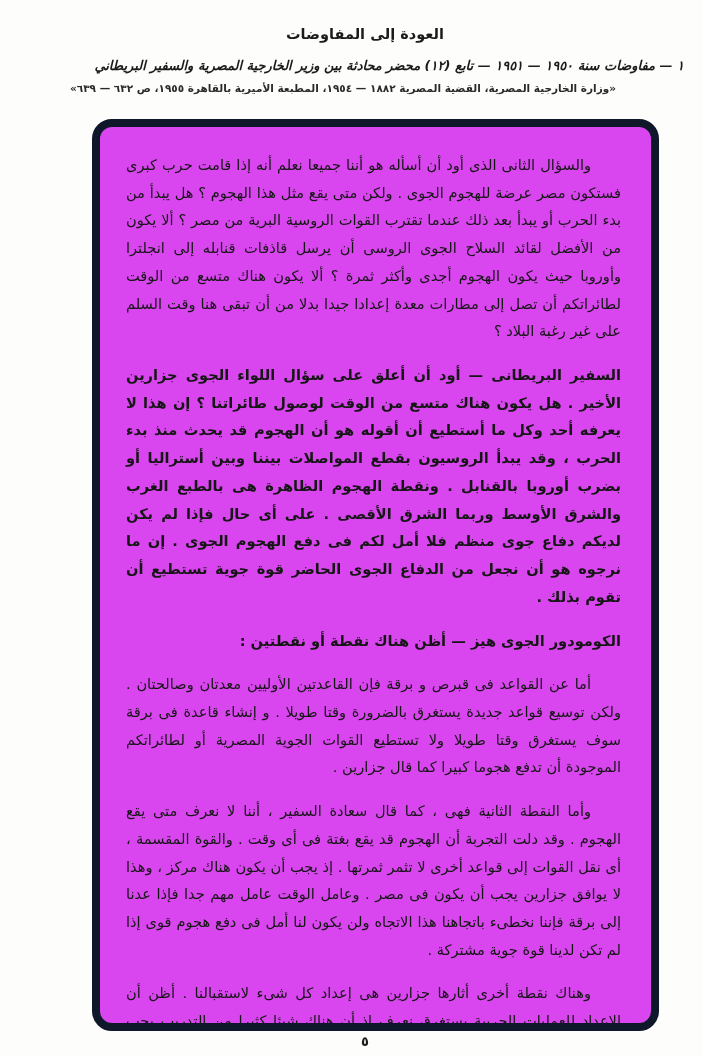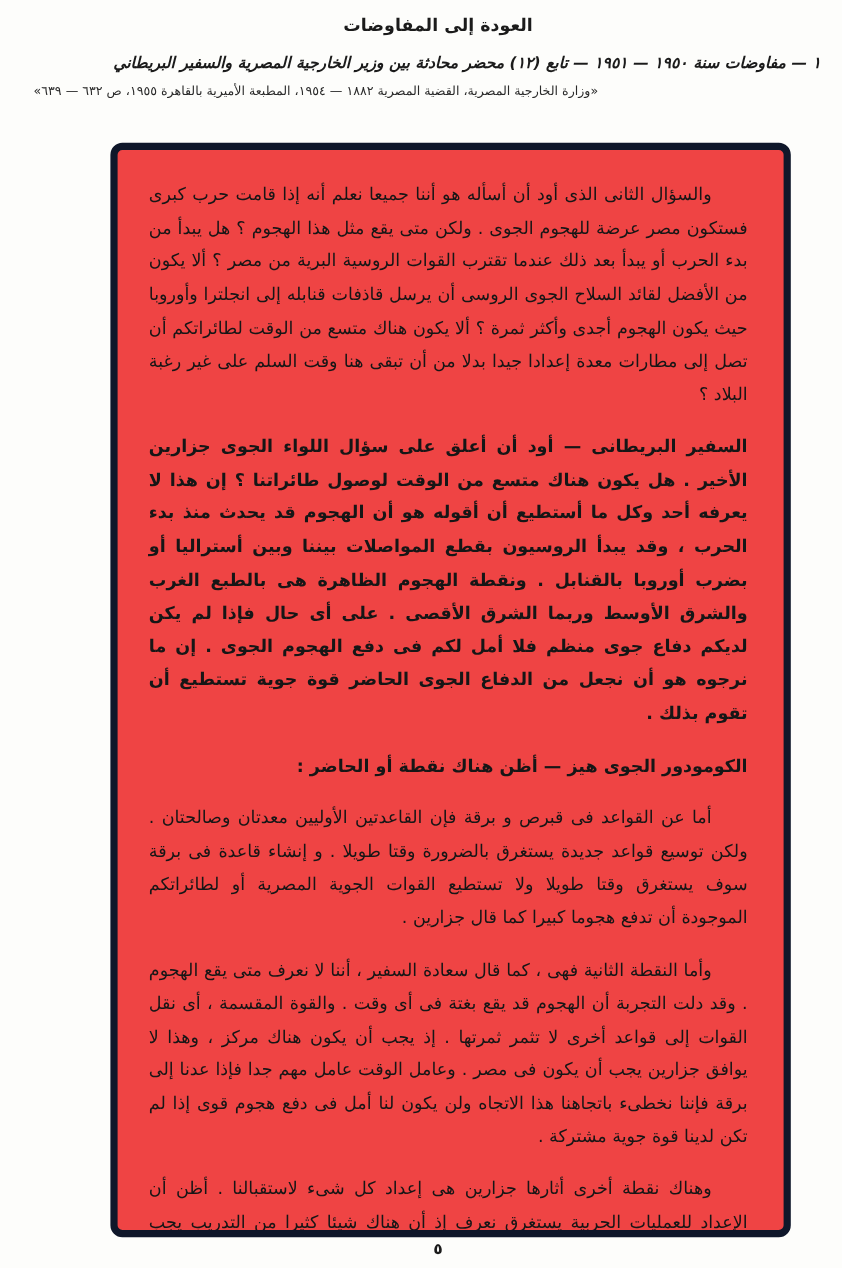--- a/index.html
+++ b/index.html
@@ -9,56 +9,56 @@
     background: #fdfdfb;
     font-family: "DejaVu Sans", "Liberation Sans", sans-serif;
     color: #1b1b1b;
     direction: rtl;
     overflow: hidden;
   }
   .page {
     position: relative;
     width: 674px;
     height: 1057px;
-    padding-top: 14px;
+    padding-top: 26px;
   }
   .page-title {
     text-align: center;
     font-weight: bold;
     font-size: 14.5px;
     margin-bottom: 14px;
     letter-spacing: 0.2px;
   }
   .header-line {
     font-weight: bold;
     font-size: 13px;
     padding: 0 18px 0 14px;
     text-align: right;
     line-height: 1.5;
     margin-bottom: 6px;
     white-space: nowrap;
     font-style: italic;
   }
   .citation-line {
     font-size: 10.5px;
-    font-weight: normal;
+    font-weight: bold;
     color: #2a2a2a;
     padding-right: 44px;
-    text-align: left;
+    text-align: center;
     margin-bottom: 22px;
   }
   .green-box {
     position: absolute;
     top: 119px;
     right: 43px;
     left: 64px;
     height: 912px;
-    border: 6px solid #0f172a;
-    border-radius: 10px;
-    background: #ef4444;
+    border: 8px solid #0f172a;
+    border-radius: 20px;
+    background: #d946ef;
     padding: 24px 30px 20px 26px;
     overflow: hidden;
   }
   .para {
     font-size: 14.6px;
     line-height: 1.9;
     text-align: justify;
     text-align-last: right;
     direction: rtl;
     margin-bottom: 16px;
@@ -88,21 +88,21 @@
   <div class="header-line">١ — مفاوضات سنة ١٩٥٠ — ١٩٥١ — تابع (١٢) محضر محادثة بين وزير الخارجية المصرية والسفير البريطاني</div>
 
   <div class="citation-line">«وزارة الخارجية المصرية، القضية المصرية ١٨٨٢ — ١٩٥٤، المطبعة الأميرية بالقاهرة ١٩٥٥، ص ٦٣٢ — ٦٣٩»</div>
 
   <div class="green-box">
 
     <div class="para indent">والسؤال الثانى الذى أود أن أسأله هو أننا جميعا نعلم أنه إذا قامت حرب كبرى فستكون مصر عرضة للهجوم الجوى . ولكن متى يقع مثل هذا الهجوم ؟ هل يبدأ من بدء الحرب أو يبدأ بعد ذلك عندما تقترب القوات الروسية البرية من مصر ؟ ألا يكون من الأفضل لقائد السلاح الجوى الروسى أن يرسل قاذفات قنابله إلى انجلترا وأوروبا حيث يكون الهجوم أجدى وأكثر ثمرة ؟ ألا يكون هناك متسع من الوقت لطائراتكم أن تصل إلى مطارات معدة إعدادا جيدا بدلا من أن تبقى هنا وقت السلم على غير رغبة البلاد ؟</div>
 
     <div class="para speaker">السفير البريطانى — أود أن أعلق على سؤال اللواء الجوى جزارين الأخير . هل يكون هناك متسع من الوقت لوصول طائراتنا ؟ إن هذا لا يعرفه أحد وكل ما أستطيع أن أقوله هو أن الهجوم قد يحدث منذ بدء الحرب ، وقد يبدأ الروسيون بقطع المواصلات بيننا وبين أستراليا أو بضرب أوروبا بالقنابل . ونقطة الهجوم الظاهرة هى بالطبع الغرب والشرق الأوسط وربما الشرق الأقصى . على أى حال فإذا لم يكن لديكم دفاع جوى منظم فلا أمل لكم فى دفع الهجوم الجوى . إن ما نرجوه هو أن نجعل من الدفاع الجوى الحاضر قوة جوية تستطيع أن تقوم بذلك .</div>
 
-    <div class="para short speaker">الكومودور الجوى هيز — أظن هناك نقطة أو الحاضر :</div>
+    <div class="para short speaker">الكومودور الجوى هيز — أظن هناك نقطة أو نقطتين :</div>
 
     <div class="para indent">أما عن القواعد فى قبرص و برقة فإن القاعدتين الأوليين معدتان وصالحتان . ولكن توسيع قواعد جديدة يستغرق بالضرورة وقتا طويلا . و إنشاء قاعدة فى برقة سوف يستغرق وقتا طويلا ولا تستطيع القوات الجوية المصرية أو لطائراتكم الموجودة أن تدفع هجوما كبيرا كما قال جزارين .</div>
 
     <div class="para indent">وأما النقطة الثانية فهى ، كما قال سعادة السفير ، أننا لا نعرف متى يقع الهجوم . وقد دلت التجربة أن الهجوم قد يقع بغتة فى أى وقت . والقوة المقسمة ، أى نقل القوات إلى قواعد أخرى لا تثمر ثمرتها . إذ يجب أن يكون هناك مركز ، وهذا لا يوافق جزارين يجب أن يكون فى مصر . وعامل الوقت عامل مهم جدا فإذا عدنا إلى برقة فإننا نخطىء باتجاهنا هذا الاتجاه ولن يكون لنا أمل فى دفع هجوم قوى إذا لم تكن لدينا قوة جوية مشتركة .</div>
 
     <div class="para indent">وهناك نقطة أخرى أثارها جزارين هى إعداد كل شىء لاستقبالنا . أظن أن الإعداد للعمليات الحربية يستغرق نعرف إذ أن هناك شيئا كثيرا من التدريب يجب القيام به ، وإنى أكرر هنا أنه إذا انقسمت القوات فإن مشروع الدفاع لا بد أن يفشل .</div>
 
     <div class="para short q-line">قائد اللواء جزارين — ما هى قوة طائراتكم المقاتلة فى قناة سعادة ؟</div>
 
   </div>

